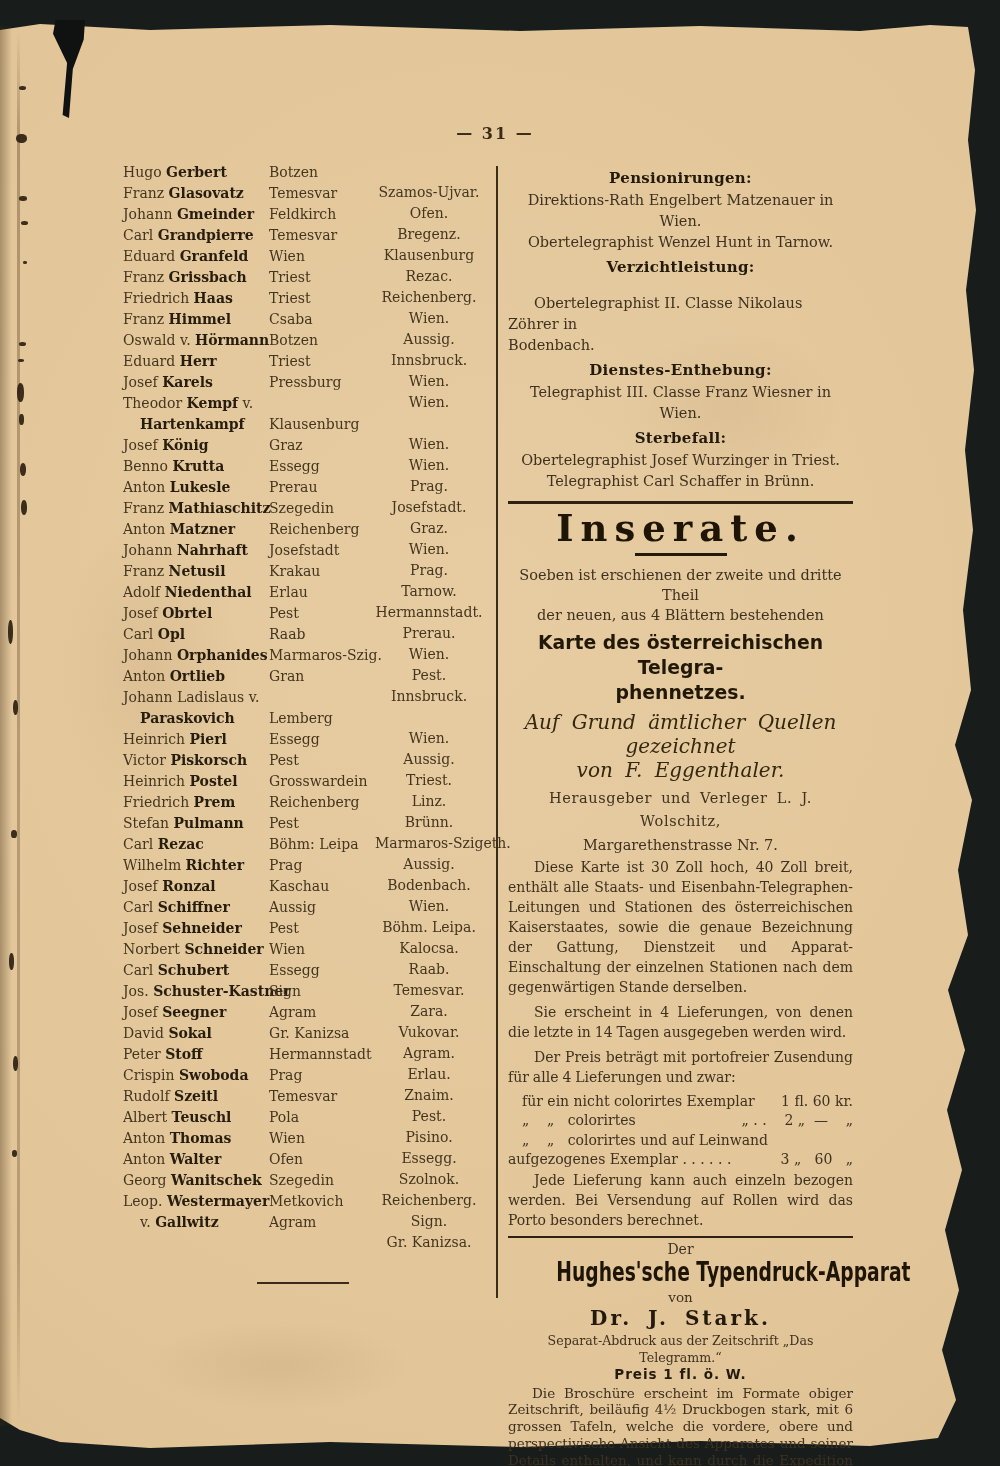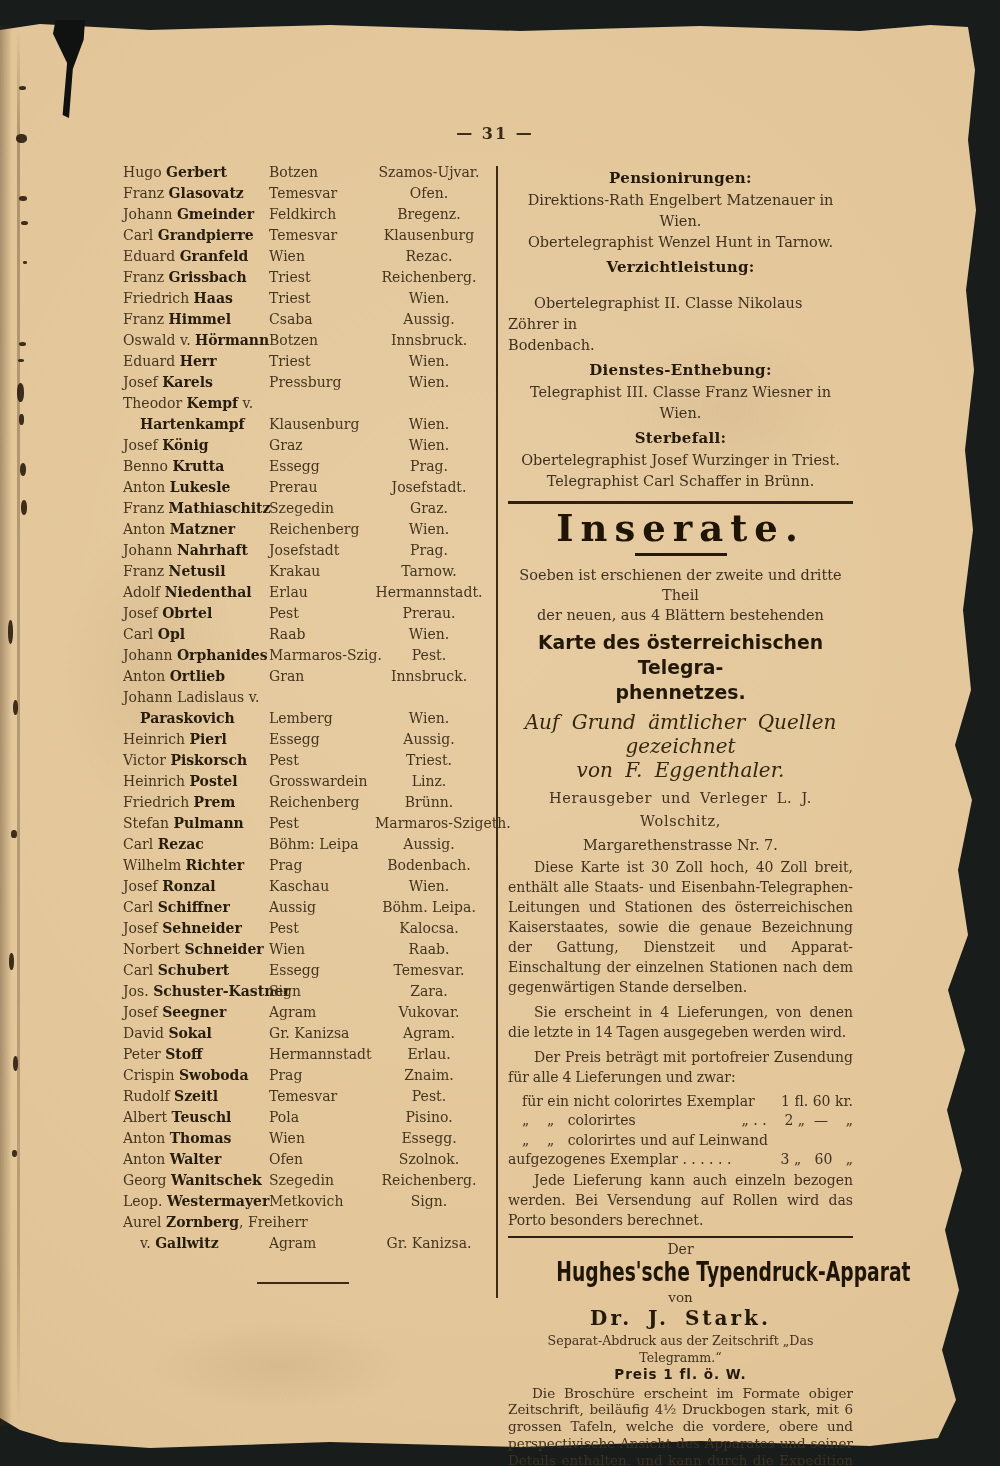--- a/index.html
+++ b/index.html
@@ -46,21 +46,21 @@
   }
   .divider{position:absolute;left:496px;top:166px;width:2px;height:1132px;background:#3b2c19;}
   .left-end-rule{position:absolute;left:257px;top:1282px;width:92px;height:2px;background:#3b2c19;}
   
   .col-left{position:absolute;left:123px;top:162px;width:360px;color:#44351f;}
   .row{display:flex;height:21px;line-height:21px;font-size:14px;white-space:nowrap;}
   .c-name{width:146px;flex:none;}
   .row.indent .c-name{padding-left:17px;box-sizing:border-box;}
   .c-name b{color:#271d0e;}
   .c-from{width:106px;flex:none;}
-  .c-to{flex:1;text-align:center;}
+  .c-to{flex:1;text-align:center;margin-top:20px;}
   
   .col-right{position:absolute;left:508px;top:164px;width:345px;color:#3f3120;}
   .sec-head{font-weight:bold;text-align:center;font-size:15px;line-height:20px;margin:4px 0 2px;letter-spacing:.3px;color:#241a0c;}
   .sec-line{font-size:14.5px;line-height:21px;margin:0;}
   .sec-line.center{text-align:center;}
   .sec-line.firstindent{text-indent:26px;margin-top:16px;}
   .hrule{height:2.5px;background:#2e2113;margin:9px 0 2px;}
   .hrule2{height:2px;background:#2e2113;margin:6px 0 3px;}
   .inserate-head{
     font-weight:bold;font-size:37px;line-height:45px;text-align:center;
@@ -421,25 +421,20 @@
     <span class="c-from">Szegedin</span>
     <span class="c-to">Reichenberg.</span>
   </div>
 
   <div class="row">
     <span class="c-name"><span class="fn">Leop. </span><b class="sn">Westermayer</b><span class="post"></span></span>
     <span class="c-from">Metkovich</span>
     <span class="c-to">Sign.</span>
   </div>
 
-  <div class="row">
-    <span class="c-name"><span class="fn">Aurel </span><b class="sn">Zornberg</b><span class="post">, Freiherr</span></span>
-    <span class="c-from"></span>
-    <span class="c-to"></span>
-  </div>
 
   <div class="row indent">
     <span class="c-name"><span class="fn">v. </span><b class="sn">Gallwitz</b><span class="post"></span></span>
     <span class="c-from">Agram</span>
     <span class="c-to">Gr. Kanizsa.</span>
   </div>
 </div>
 
   <div class="divider"></div>
   <div class="left-end-rule"></div>

